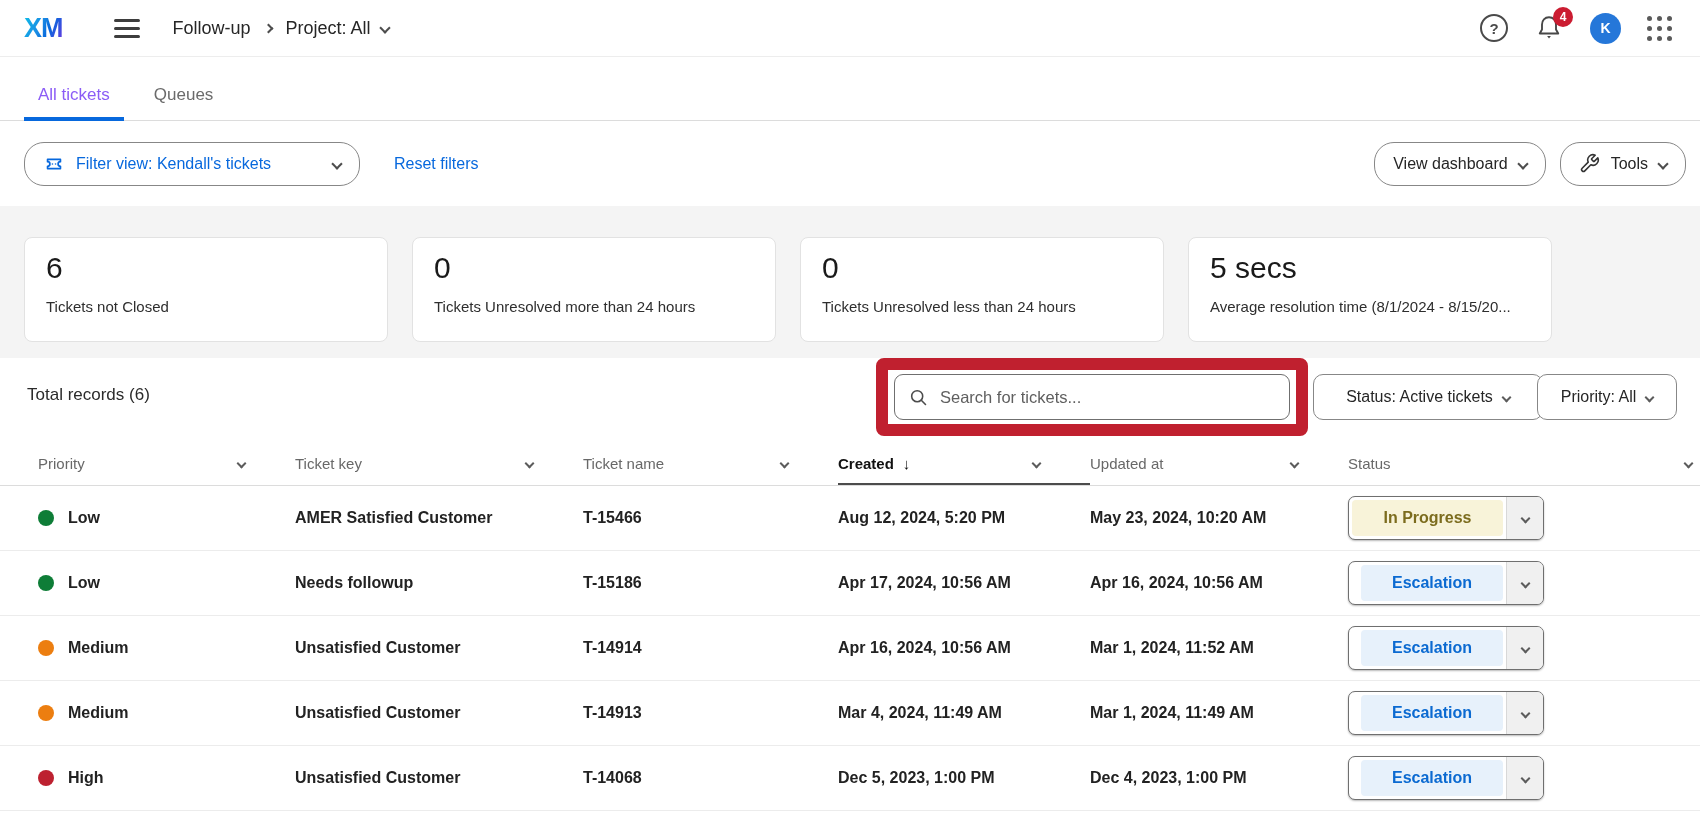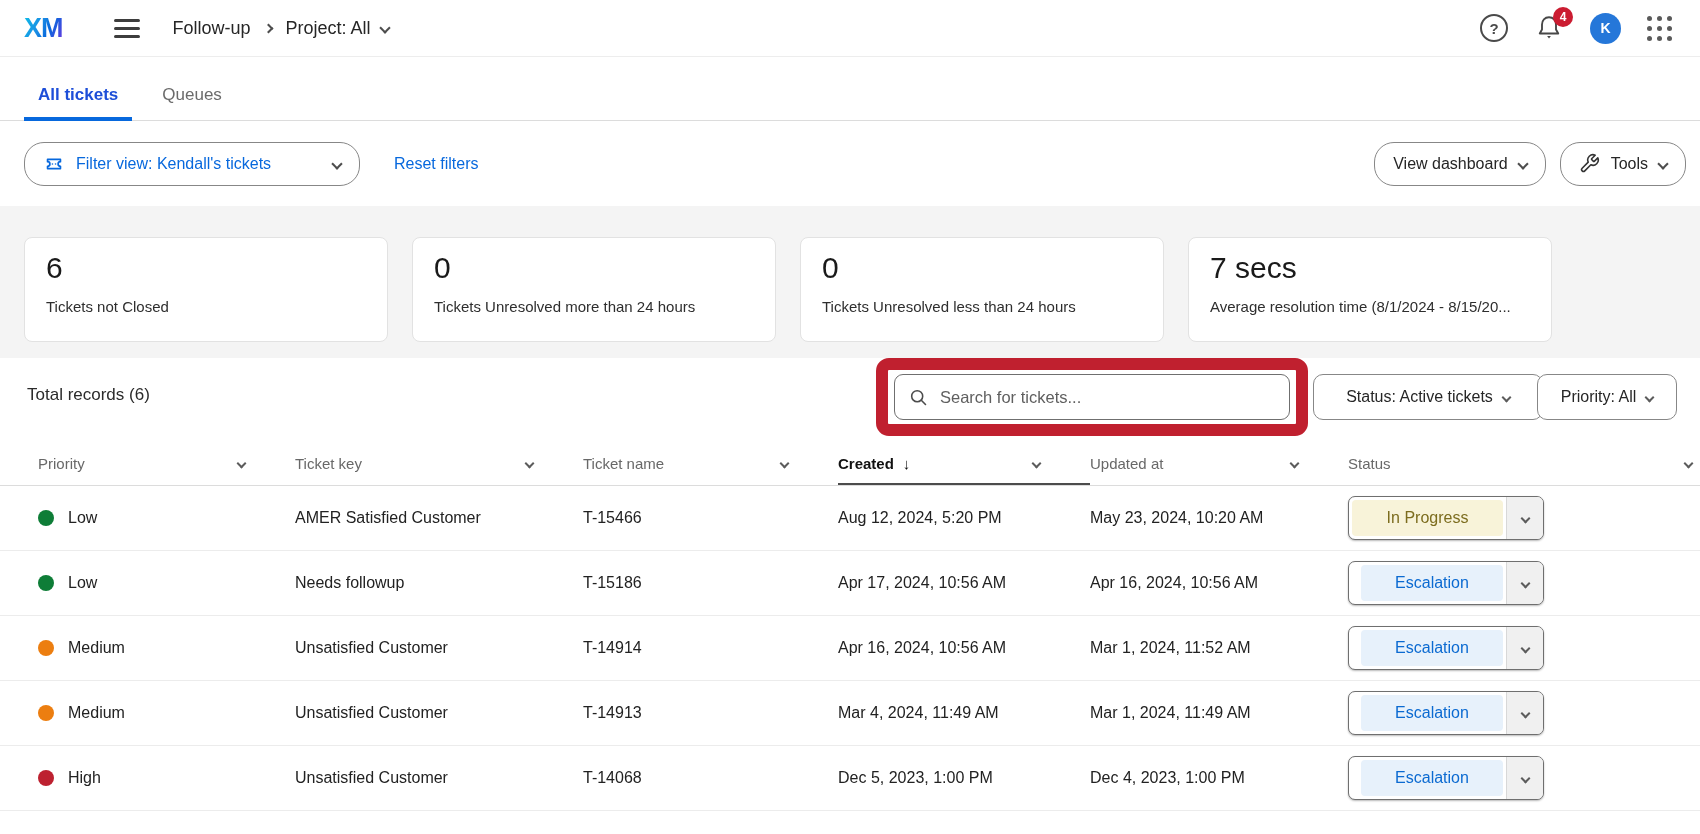--- a/index.html
+++ b/index.html
@@ -23,58 +23,58 @@
   .help { width:28px; height:28px; border:2px solid #4a4a4a; border-radius:50%; display:flex; align-items:center; justify-content:center; font-size:15px; font-weight:700; color:#4a4a4a; cursor:pointer; }
   .bellwrap { position:relative; cursor:pointer; width:30px; height:30px; }
   .badge { position:absolute; top:-6px; right:-9px; min-width:20px; height:20px; border-radius:10px; background:#cb1c31; color:#fff; font-size:12px; font-weight:700; display:flex; align-items:center; justify-content:center; padding:0 5px; }
   .avatar { width:31px; height:31px; border-radius:50%; background:#2577d9; color:#fff; font-size:14px; font-weight:700; display:flex; align-items:center; justify-content:center; cursor:pointer; }
   .dots { display:grid; grid-template-columns:repeat(3,5px); gap:5px; cursor:pointer; }
   .dots i { width:5px; height:5px; border-radius:50%; background:#5a5a5a; }
 
   
   .tabsrow { padding:28px 24px 0 24px; border-bottom:1px solid #dcdcdc; display:flex; }
   .tab { padding:0 14px 15px 14px; font-size:17px; color:#6b6b6b; cursor:pointer; position:relative; }
-  .tab.active { color:#1d4ed8; font-weight:700; }
+  .tab.active { color:#8b5cf6; font-weight:400; }
   .tab.active::after { content:""; position:absolute; left:0; right:0; bottom:-1px; height:4px; background:#0768dd; }
   .tab + .tab { margin-left:16px; }
 
   
   .filterbar { height:85px; display:flex; align-items:center; padding:0 14px 0 24px; background:#fff; }
   .btn { display:flex; align-items:center; height:44px; border:1px solid #878787; border-radius:20px; background:#fff; font-size:16px; color:#262626; cursor:pointer; padding:0 18px; gap:11px; }
   .btn-filterview { width:336px; color:#0768dd; }
   .btn-filterview .chev { margin-left:auto; }
   .link { color:#0768dd; font-size:16px; margin-left:34px; cursor:pointer; text-decoration:none; }
   .right-btns { margin-left:auto; display:flex; gap:14px; }
 
   
   .stats { background:#f4f4f4; padding:31px 24px 15px 24px; display:flex; gap:24px; height:152px; }
   .card { width:364px; height:105px; background:#fff; border:1px solid #e2e2e2; border-radius:8px; padding:13px 21px; }
   .card .num { font-size:30px; font-weight:400; color:#1a1a1a; }
   .card .lbl { font-size:15px; color:#2e2e2e; margin-top:13px; white-space:nowrap; overflow:hidden; }
 
   
   .controls { position:relative; height:84px; background:#fff; }
   .total { position:absolute; left:27px; top:27px; font-size:17px; color:#2b2b2b; }
-  .annotation { position:absolute; left:876px; top:0; width:432px; height:78px; border:12px solid #c0202f; border-radius:13px; display:flex; align-items:center; justify-content:center; }
+  .annotation { position:absolute; left:876px; top:0; width:432px; height:78px; border:12px solid #c0202f; border-radius:8px; display:flex; align-items:center; justify-content:center; }
   .searchbox { width:396px; height:46px; background:#fff; border:1px solid #6f6f6f; border-radius:9px; display:flex; align-items:center; padding:0 13px; gap:11px; }
   .searchbox input { border:none; outline:none; flex:1; font-size:16.5px; font-family:inherit; color:#333; background:transparent; }
   .searchbox input::placeholder { color:#5f5f5f; }
   .ctrl-btn { position:absolute; top:16px; display:flex; align-items:center; justify-content:center; height:46px; border:1px solid #878787; border-radius:10px; background:#fff; font-size:16px; color:#262626; gap:10px; cursor:pointer; }
   .status-filter { left:1313px; width:230px; }
   .priority-filter { left:1537px; width:140px; }
 
   
   .thead, .trow { display:grid; grid-template-columns:257px 288px 255px 252px 258px 1fr; align-items:center; padding-left:38px; }
   .thead { height:44px; border-bottom:1px solid #dcdcdc; }
   .th { display:flex; align-items:center; justify-content:space-between; padding-right:50px; height:100%; font-size:15px; color:#686868; cursor:pointer; }
   .th-created { box-shadow: inset 0 -2px 0 #4c4c4c; }
   .th-created .hl { color:#111; font-weight:700; }
   .th-status { padding-right:8px; }
   .sort-arrow { font-size:15px; color:#111; font-weight:600; margin-left:9px; }
-  .trow { height:65px; border-bottom:1px solid #ececec; font-size:16px; color:#222; }
+  .trow { height:65px; border-bottom:1px solid #ececec; font-size:16px; color:#222;font-weight:bold; }
   .cell-priority { display:flex; align-items:center; gap:14px; }
   .dot { width:16px; height:16px; border-radius:50%; }
   .dot-green { background:#0e7d37; }
   .dot-orange { background:#ec7e10; }
   .dot-red { background:#bd2130; }
   .status-select { width:196px; height:44px; border:1px solid #6f6f6f; border-radius:7px; background:#fff; display:flex; align-items:stretch; overflow:hidden; cursor:pointer; box-shadow:0 1px 2px rgba(0,0,0,.28); }
   .status-label { flex:1; margin:3px; border-radius:4px; display:flex; align-items:center; justify-content:center; font-size:16px; }
   .s-yellow .status-label { background:#f8f3d9; color:#7c6c1e; }
   .s-blue .status-label { background:#e7f1fb; color:#0b6ad1;margin-left:12px; }
   .status-caret { width:37px; background:#f0f0f0; border-left:1px solid #d8d8d8; display:flex; align-items:center; justify-content:center; }
@@ -162,21 +162,21 @@
     </div>
     <div class="card">
       <div class="num">0</div>
       <div class="lbl">Tickets Unresolved more than 24 hours</div>
     </div>
     <div class="card">
       <div class="num">0</div>
       <div class="lbl">Tickets Unresolved less than 24 hours</div>
     </div>
     <div class="card">
-      <div class="num">7 secs</div>
+      <div class="num">5 secs</div>
       <div class="lbl">Average resolution time (8/1/2024 - 8/15/20...</div>
     </div>
   </div>
 
   <div class="controls">
     <div class="total">Total records (6)</div>
     <div class="annotation">
       <div class="searchbox">
         <svg class="icon" width="21" height="21" viewBox="0 0 24 24" fill="none" stroke="#4c4c4c" stroke-width="1.8">
           <circle cx="10.5" cy="10.5" r="6.3"></circle>

